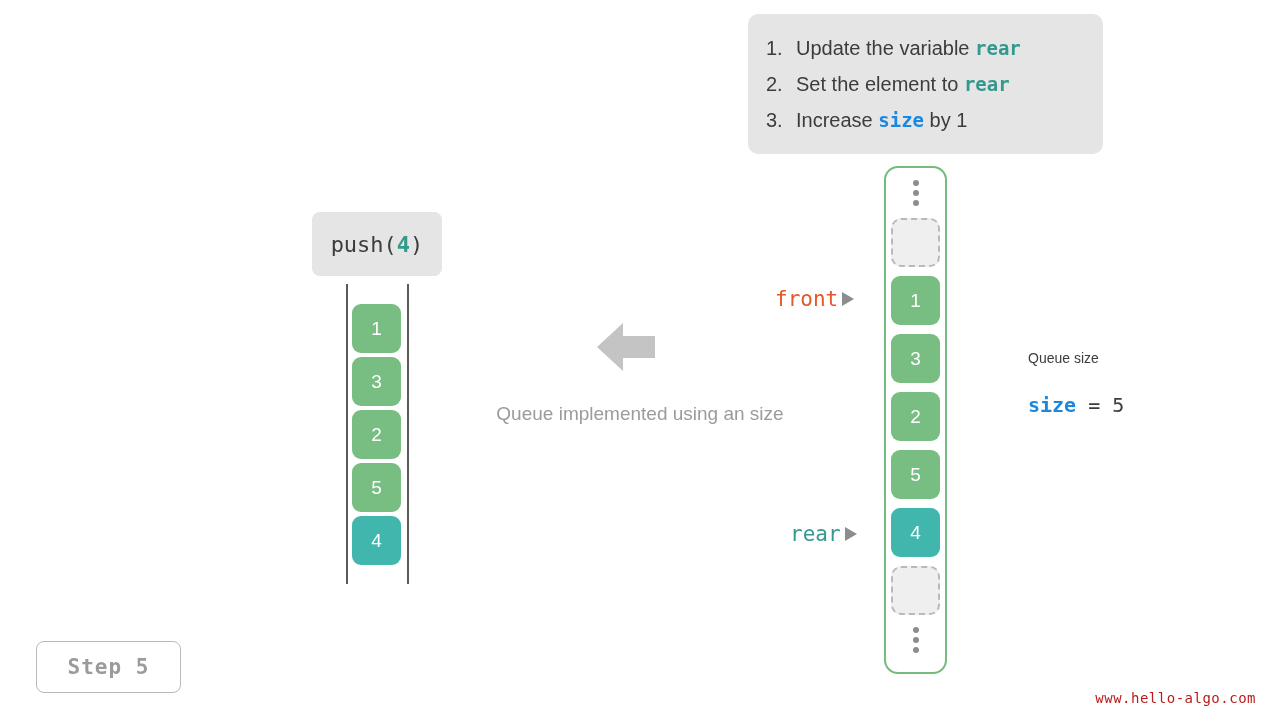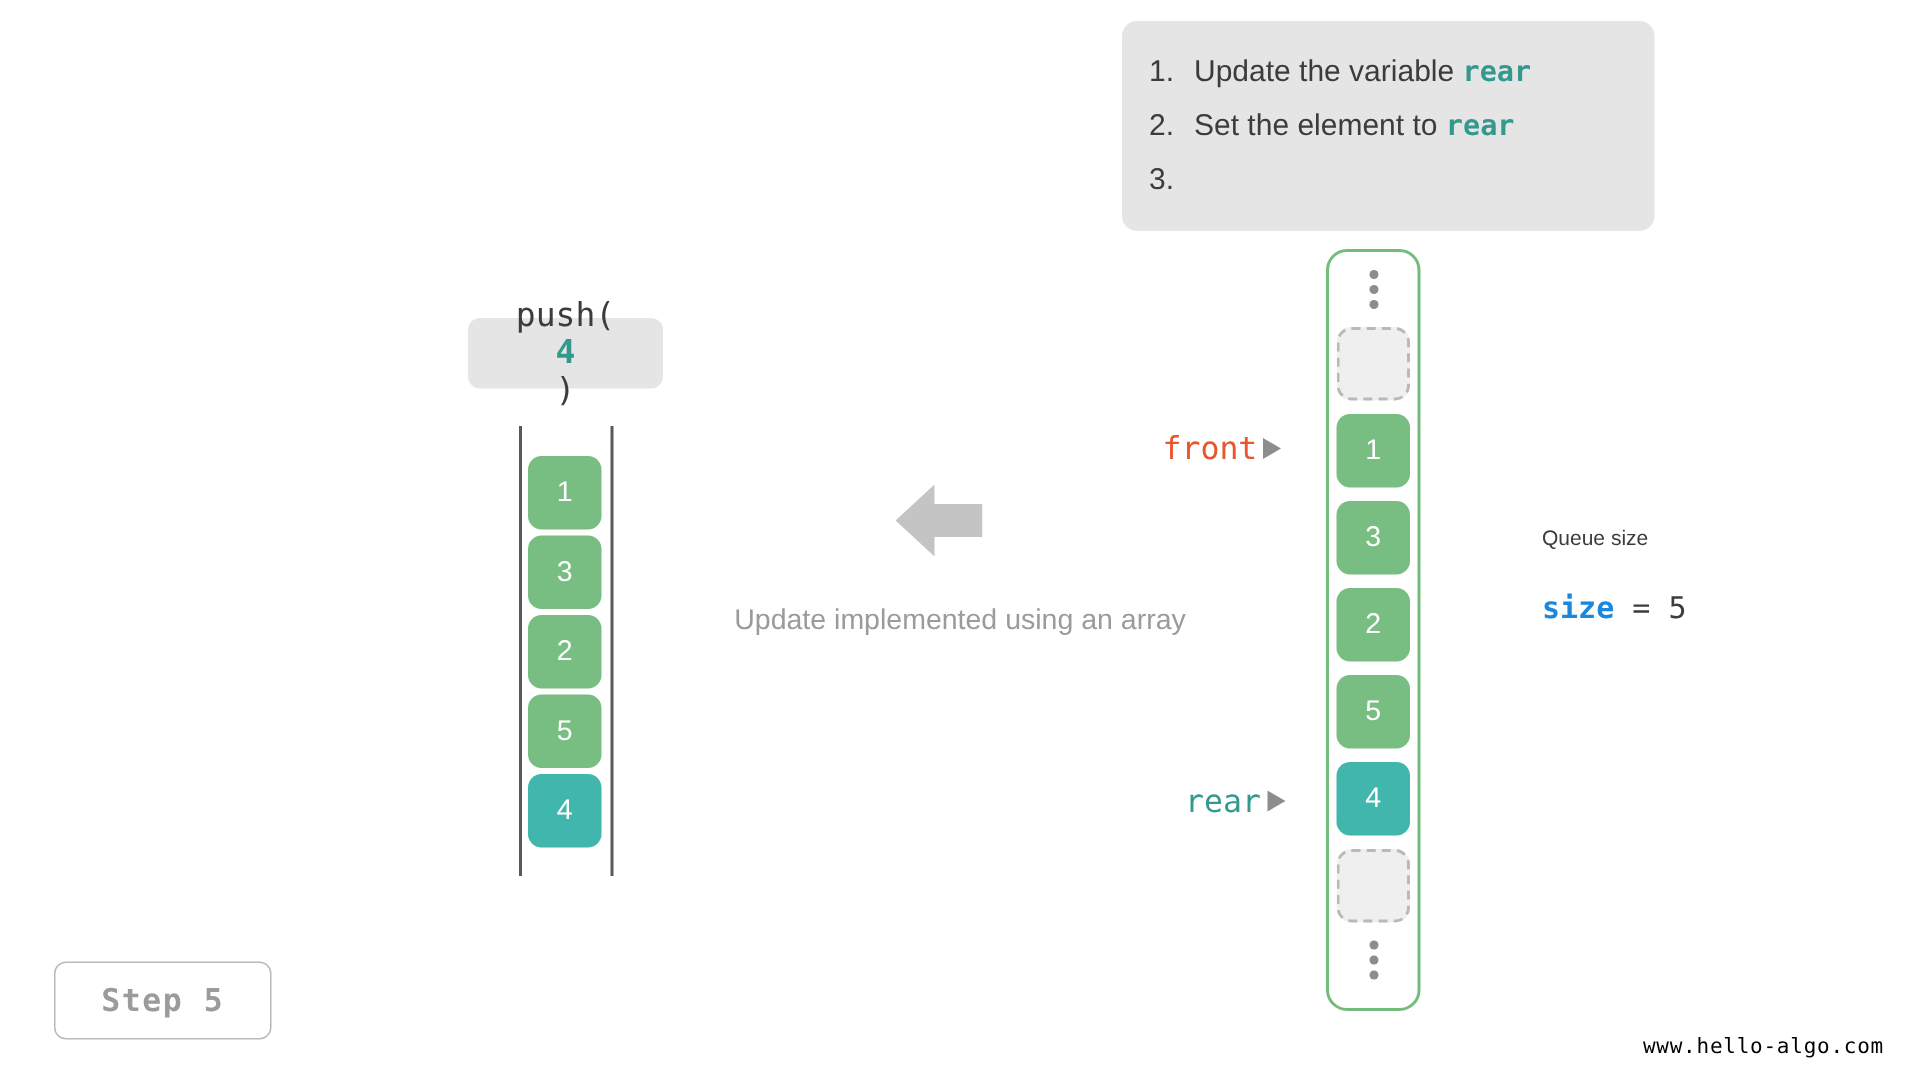--- a/index.html
+++ b/index.html
@@ -52,31 +52,30 @@
   }
   .kw-rear { color: #34998d; }
   .kw-size { color: #1b88e0; }
 
   
   #push-label {
     position: absolute;
     left: 312px;
     top: 212px;
     width: 130px;
-    height: 47px;
+    height: 64px;
     background: #e5e5e5;
     border-radius: 8px;
     display: flex;
     align-items: center;
     justify-content: center;
     font-family: "DejaVu Sans Mono", monospace;
     font-size: 22px;
     color: #3c3c3c;
     letter-spacing: 0px;
-    flex-direction: column;
   }
   #push-label .arg { color: #34998d; font-weight: bold; }
 
   
   #linear-array {
     position: absolute;
     left: 340px;
     top: 284px;
     width: 74px;
     height: 300px;
@@ -240,38 +239,39 @@
     letter-spacing: 1px;
   }
 
   
   #watermark {
     position: absolute;
     right: 24px;
     bottom: 14px;
     font-family: "DejaVu Sans Mono", monospace;
     font-size: 14px;
-    color: #000000;
+    color: #b91c1c;
     letter-spacing: 0.5px;
   }
 </style>
 </head>
 <body>
 
 <div id="instruction-box">
   <div class="instruction-row">
     <span class="instruction-num">1.</span>
     <span class="instruction-text"><span>Update the variable </span><span class="kw-mono kw-rear">rear</span><span></span></span>
   </div>
   <div class="instruction-row">
     <span class="instruction-num">2.</span>
     <span class="instruction-text"><span>Set the element to </span><span class="kw-mono kw-rear">rear</span><span></span></span>
   </div>
   <div class="instruction-row">
     <span class="instruction-num">3.</span>
+    <span class="instruction-text"><span>Increase </span><span class="kw-mono kw-size">size</span><span> by 1</span></span>
   </div>
 </div>
 
 <div id="push-label">
   <span>push(</span>
     <span class="arg">4</span>
     <span>)</span>
 </div>
 
 <div id="linear-array">
@@ -289,21 +289,21 @@
     <div class="cell cell-teal">4</div>
   </div>
 </div>
 
 <div id="transform-arrow">
   <svg width="58" height="50" viewBox="0 0 58 50" xmlns="http://www.w3.org/2000/svg">
     <polygon points="0,25 26,1 26,14 58,14 58,36 26,36 26,49" fill="#c4c4c4"></polygon>
   </svg>
 </div>
 
-<div id="caption">Update implemented using an array</div>
+<div id="caption">Queue implemented using an size</div>
 
 <div id="circular-array">
   <div class="ellipsis-dots">
     <i></i>
       <i></i>
       <i></i>
   </div>
   <div id="circular-cells">
     <div class="cell cell-empty"></div>
     <div class="cell cell-green">1</div>

